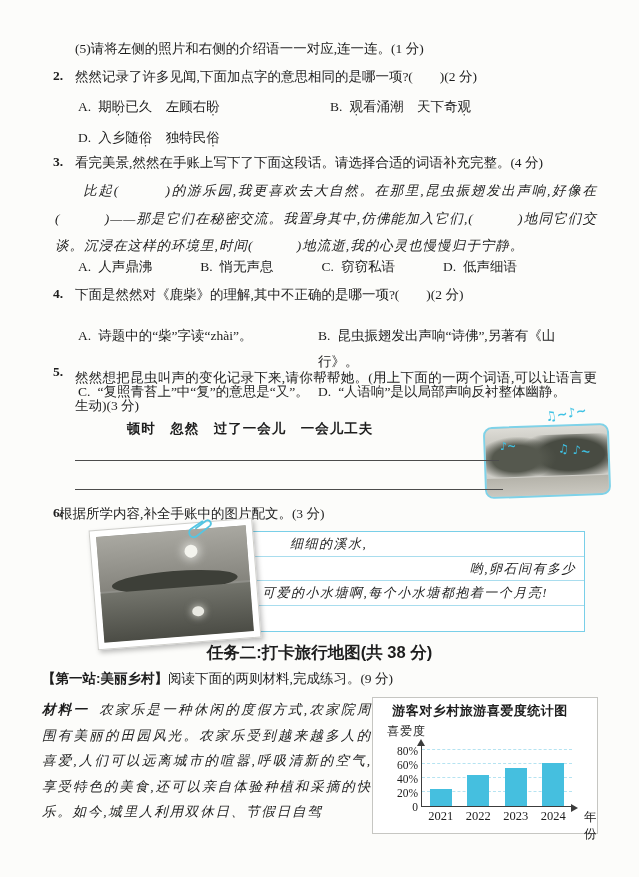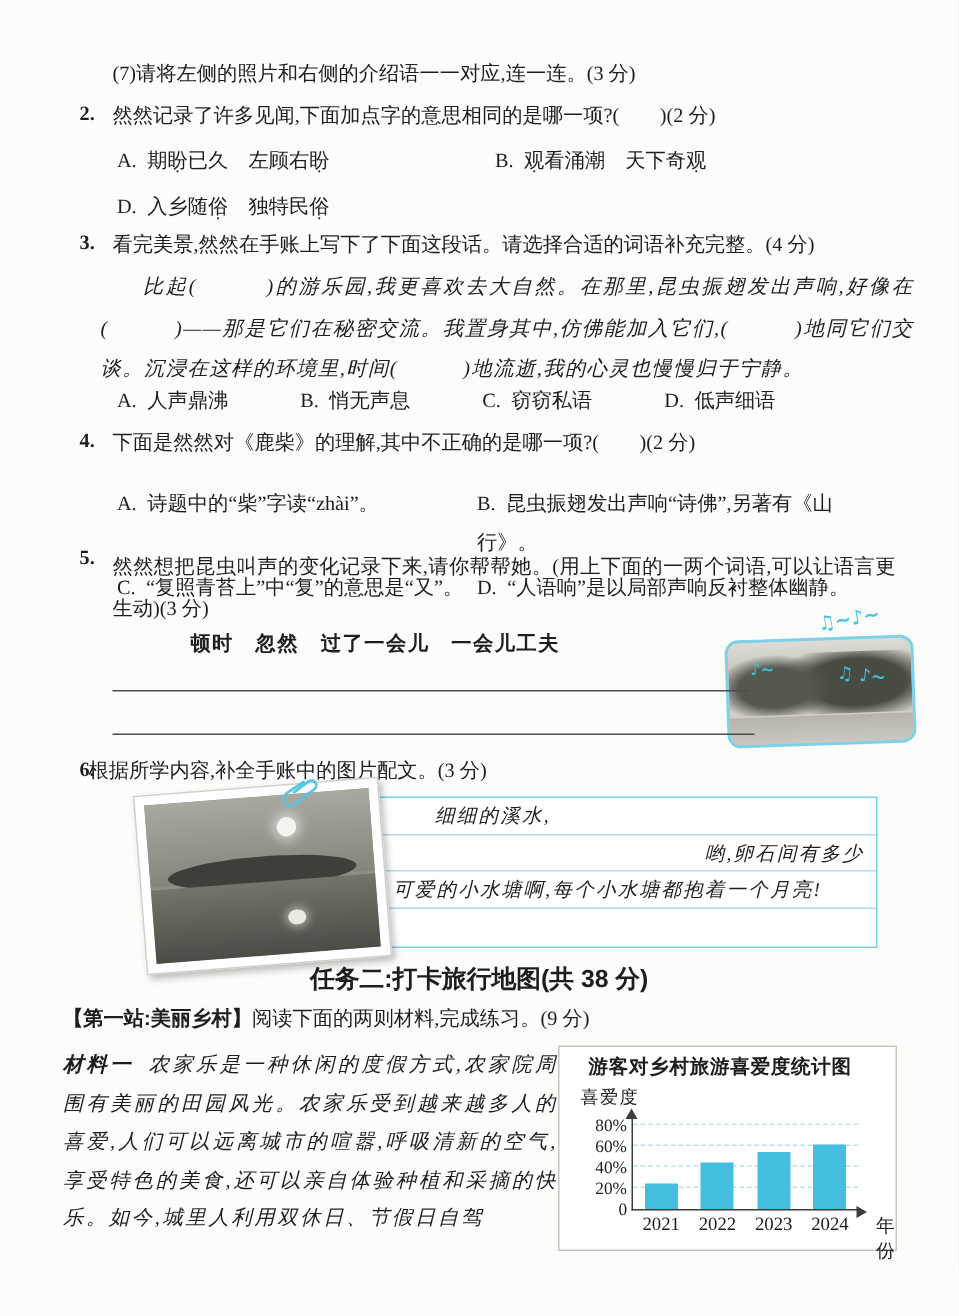--- a/index.html
+++ b/index.html
@@ -1,20 +1,20 @@
 <!DOCTYPE html>
 <html><head>
 <meta charset="utf-8">
 <style>
   html,body{margin:0;padding:0;background:#e8e8e6;}
   .page{position:relative;width:639px;height:877px;background:#fcfcfa;overflow:hidden;
         font-family:"Liberation Serif","DejaVu Serif",serif;color:#1d1d1d;font-size:13.5px;}
   .abs{position:absolute;}
   .qnum{font-weight:bold;}
-  .kai{font-style:italic;letter-spacing:1px;margin-left:12px;}
+  .kai{font-style:italic;letter-spacing:1px;}
   
   .opts-grid2{display:grid;grid-template-columns:252px auto;row-gap:7px;line-height:1.8;}
   .opts-grid4{display:grid;grid-template-columns:240px auto;row-gap:5px;line-height:1.9;margin-top:11px;}
   .opt-label{margin-right:7px;}
   .dotted{position:relative;}
   .dotted::after{content:"•";position:absolute;left:50%;transform:translateX(-50%);
                  bottom:-1.05em;font-size:0.42em;}
   .flex-opts{display:flex;gap:48px;}
   
   .ansline{border-bottom:1.2px solid #4c4c4c;height:0;}
@@ -75,21 +75,21 @@
   .ytick{position:absolute;left:-42px;width:38px;text-align:right;font-size:11.5px;}
   .bar{position:absolute;bottom:0;width:22px;background:#45bfdf;}
   .xtick{position:absolute;top:65px;width:37px;text-align:center;font-size:12.5px;}
   .xlabel-unit{position:absolute;left:162px;top:65px;font-size:12.5px;letter-spacing:1px;}
 </style>
 </head>
 <body>
 
 <div class="page">
 
-  <div class="abs" style="top:40px;left:75px;">(7)请将左侧的照片和右侧的介绍语一一对应,连一连。(3 分)</div>
+  <div class="abs" style="top:40px;left:75px;">(5)请将左侧的照片和右侧的介绍语一一对应,连一连。(1 分)</div>
 
   <div class="abs qnum" style="top:68px;left:53px;">2.</div>
   <div class="abs" style="top:68px;left:75px;">然然记录了许多见闻,下面加点字的意思相同的是哪一项?(　　)(2 分)</div>
   <div class="abs opts-grid2" style="top:95px;left:78px;width:505px;">
     <div>
       <span class="opt-label">A.</span><span>期<span class="dotted">盼</span>已久　左顾右<span class="dotted">盼</span></span>
     </div>
     <div>
       <span class="opt-label">B.</span><span><span class="dotted">观</span>看涌潮　天下奇<span class="dotted">观</span></span>
     </div>

